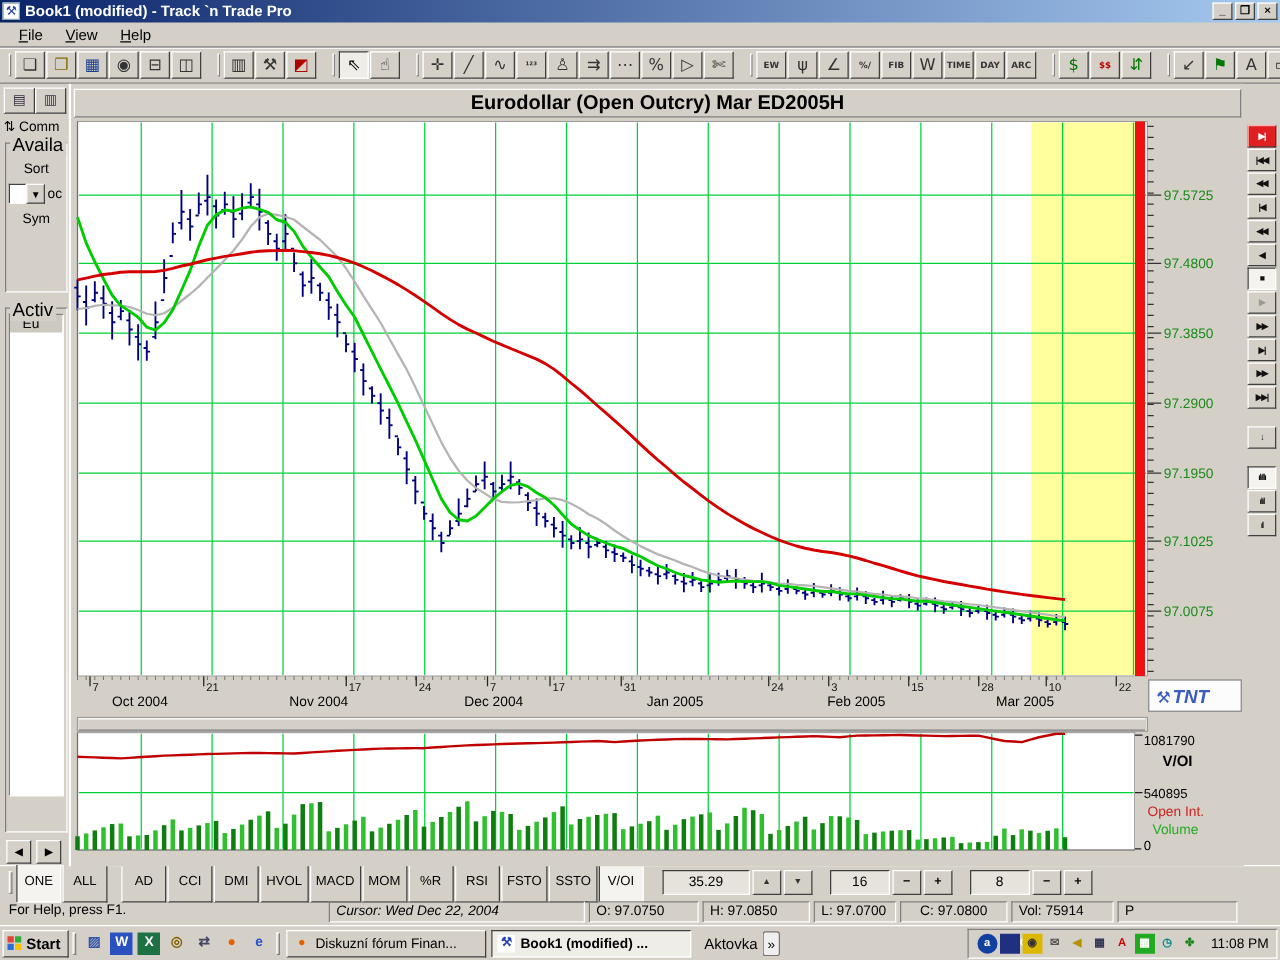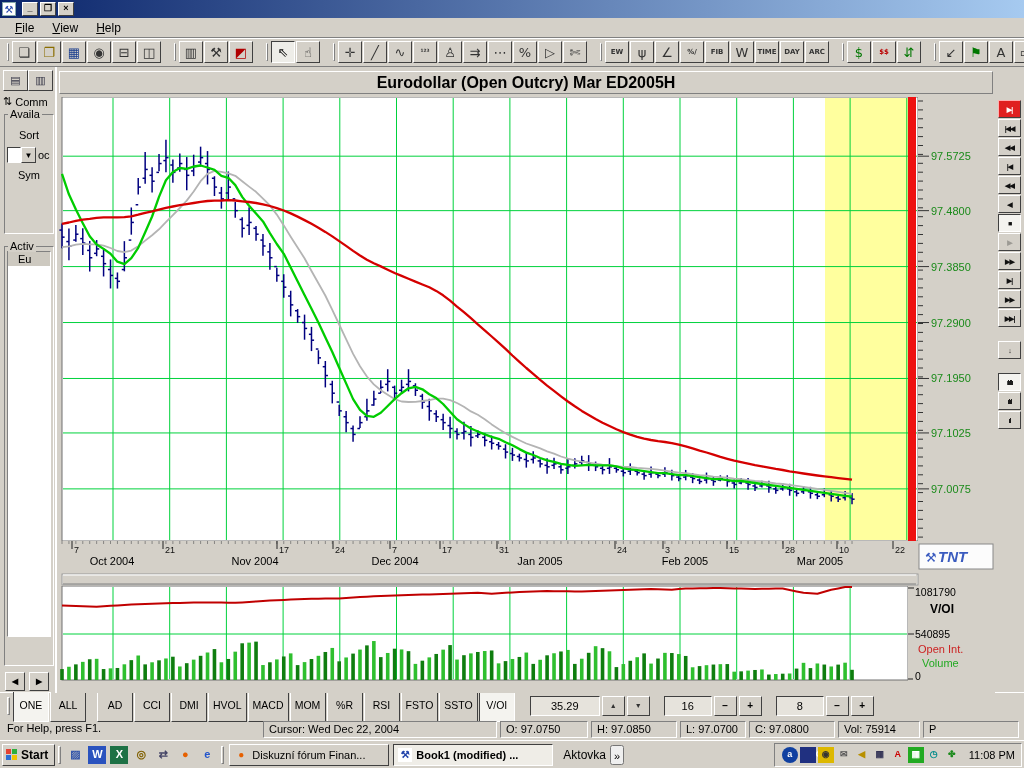--- a/index.html
+++ b/index.html
@@ -40,21 +40,21 @@
   
   .workspace { position:relative; height:626px; background:#d4d0c8; border-top:1px solid #808080; }
 
   .sidebar { position:absolute; left:0; top:0; width:57px; height:626px; overflow:hidden;
              border-right:2px solid #fff; padding:3px 0 0 3px; }
   .side-tabs { display:flex; margin-bottom:4px; }
   .side-tab { width:25px; height:21px; font-size:11px; text-align:center; line-height:19px; color:#334; }
   .side-row { display:flex; align-items:center; margin:4px 0 2px 0; white-space:nowrap; font-size:11px; }
   .side-group { border:1px solid; border-color:#808080 #fff #fff #808080; margin:6px 1px 0 1px; padding:2px;
                 position:relative; white-space:nowrap; }
-  .side-legend { position:absolute; top:-7px; left:3px; background:#d4d0c8; padding:0 2px; font-size:11px; }
+  .side-legend { position:absolute; top:-7px; left:3px; background:#d4d0c8; padding:0 2px; font-size:15px; }
   .side-label { display:block; text-align:center; margin:6px 0; font-size:11px; white-space:nowrap; }
   .combo { display:flex; align-items:center; margin:6px 0; }
   .combo-box { width:14px; height:16px; background:#fff; border:1px solid; border-color:#404040 #fff #fff #404040; }
   .combo-arrow { width:15px; height:16px; font-size:8px; line-height:15px; text-align:center; }
   .active-list { background:#fff; border:1px solid; border-color:#808080 #fff #fff #808080;
                  height:386px; margin-top:2px; overflow:hidden; }
   .active-item { background:#cdc9c0; padding:1px 2px 1px 10px; font-size:11px; white-space:nowrap; }
   .side-scroll { display:flex; margin-top:6px; }
   .side-scroll .win-btn { width:20px; height:19px; font-size:8px; line-height:17px; margin-right:2px; }
 
@@ -118,20 +118,21 @@
 
   svg text { font-family:"Liberation Sans", sans-serif; }
 </style>
 </head>
 <body>
 
 <div class="screen">
 
   <div class="titlebar">
     <div class="app-icon">⚒</div>
+    <div class="t-text">Book1 (modified) - Track `n Trade Pro</div>
     <div class="win-btn raised">_</div>
     <div class="win-btn raised">❐</div>
     <div class="win-btn raised">×</div>
   </div>
 
   <div class="menubar" id="menubar">
       <span class="menu-item">File</span>
       <span class="menu-item">View</span>
       <span class="menu-item">Help</span>
     </div>
@@ -1042,25 +1043,25 @@
       </div>
       <div class="spinner">
         <span class="spin-field">8</span>
         <button class="raised spin-btn">−</button>
         <button class="raised spin-btn">+</button>
       </div>
     </div>
 
   <div class="statusbar" id="statusbar">
       <div class="sb-seg" style="width: 258px;">For Help, press F1.</div>
-      <div class="sb-seg sb-box" style="width: 234px;">Cursor: Wed Dec 22, 2004</div>
+      <div class="sb-seg sb-box" style="width: 205px; font-style: italic;">Cursor: Wed Dec 22, 2004</div>
       <div class="sb-seg sb-box" style="width: 88px;">O: 97.0750</div>
       <div class="sb-seg sb-box" style="width: 86px;">H: 97.0850</div>
       <div class="sb-seg sb-box" style="width: 66px;">L: 97.0700</div>
-      <div class="sb-seg sb-box" style="width: 86px;">C: 97.0800</div>
+      <div class="sb-seg sb-box" style="width: 86px; text-align: center;">C: 97.0800</div>
       <div class="sb-seg sb-box" style="width: 82px;">Vol: 75914</div>
       <div class="sb-seg sb-box" style="width: 96px;">P</div>
     </div>
 
   <div class="taskbar" id="taskbar">
       <button class="raised start-btn">
         <span class="win-flag">
           <span></span>
           <span></span>
           <span></span>

